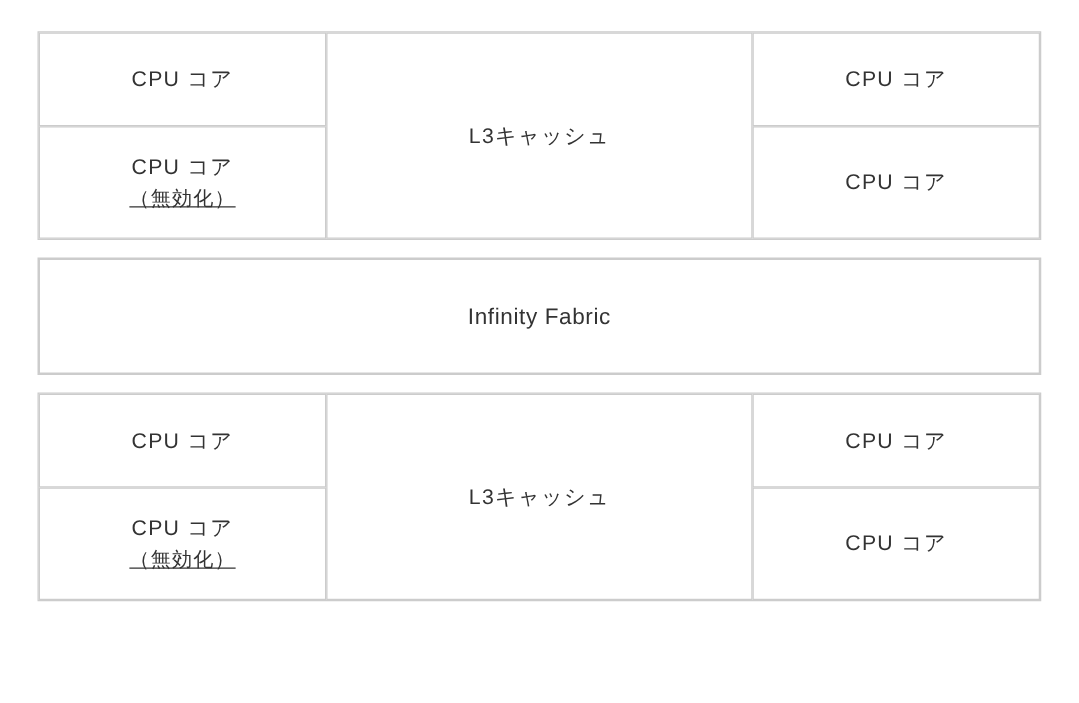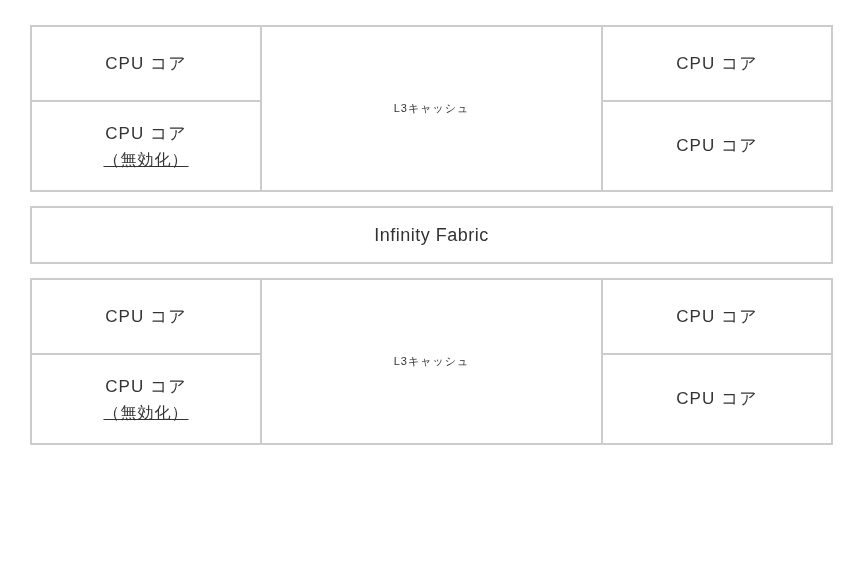--- a/index.html
+++ b/index.html
@@ -38,27 +38,27 @@
       font-size: 16px;
       text-decoration: underline;
     }
     .l3 {
       grid-row: 1 / 3;
       grid-column: 2 / 3;
       border: 1px solid #ccc;
       display: flex;
       align-items: center;
       justify-content: center;
-      font-size: 11px;
+      font-size: 17px;
       letter-spacing: 1px;
     }
     .fabric {
       margin: 14px 0;
       border: 2px solid #ccc;
-      height: 58px;
+      height: 94px;
       display: flex;
       align-items: center;
       justify-content: center;
       font-size: 18px;
       letter-spacing: 0.5px;
     }
   </style>
 </head>
 <body>
 

